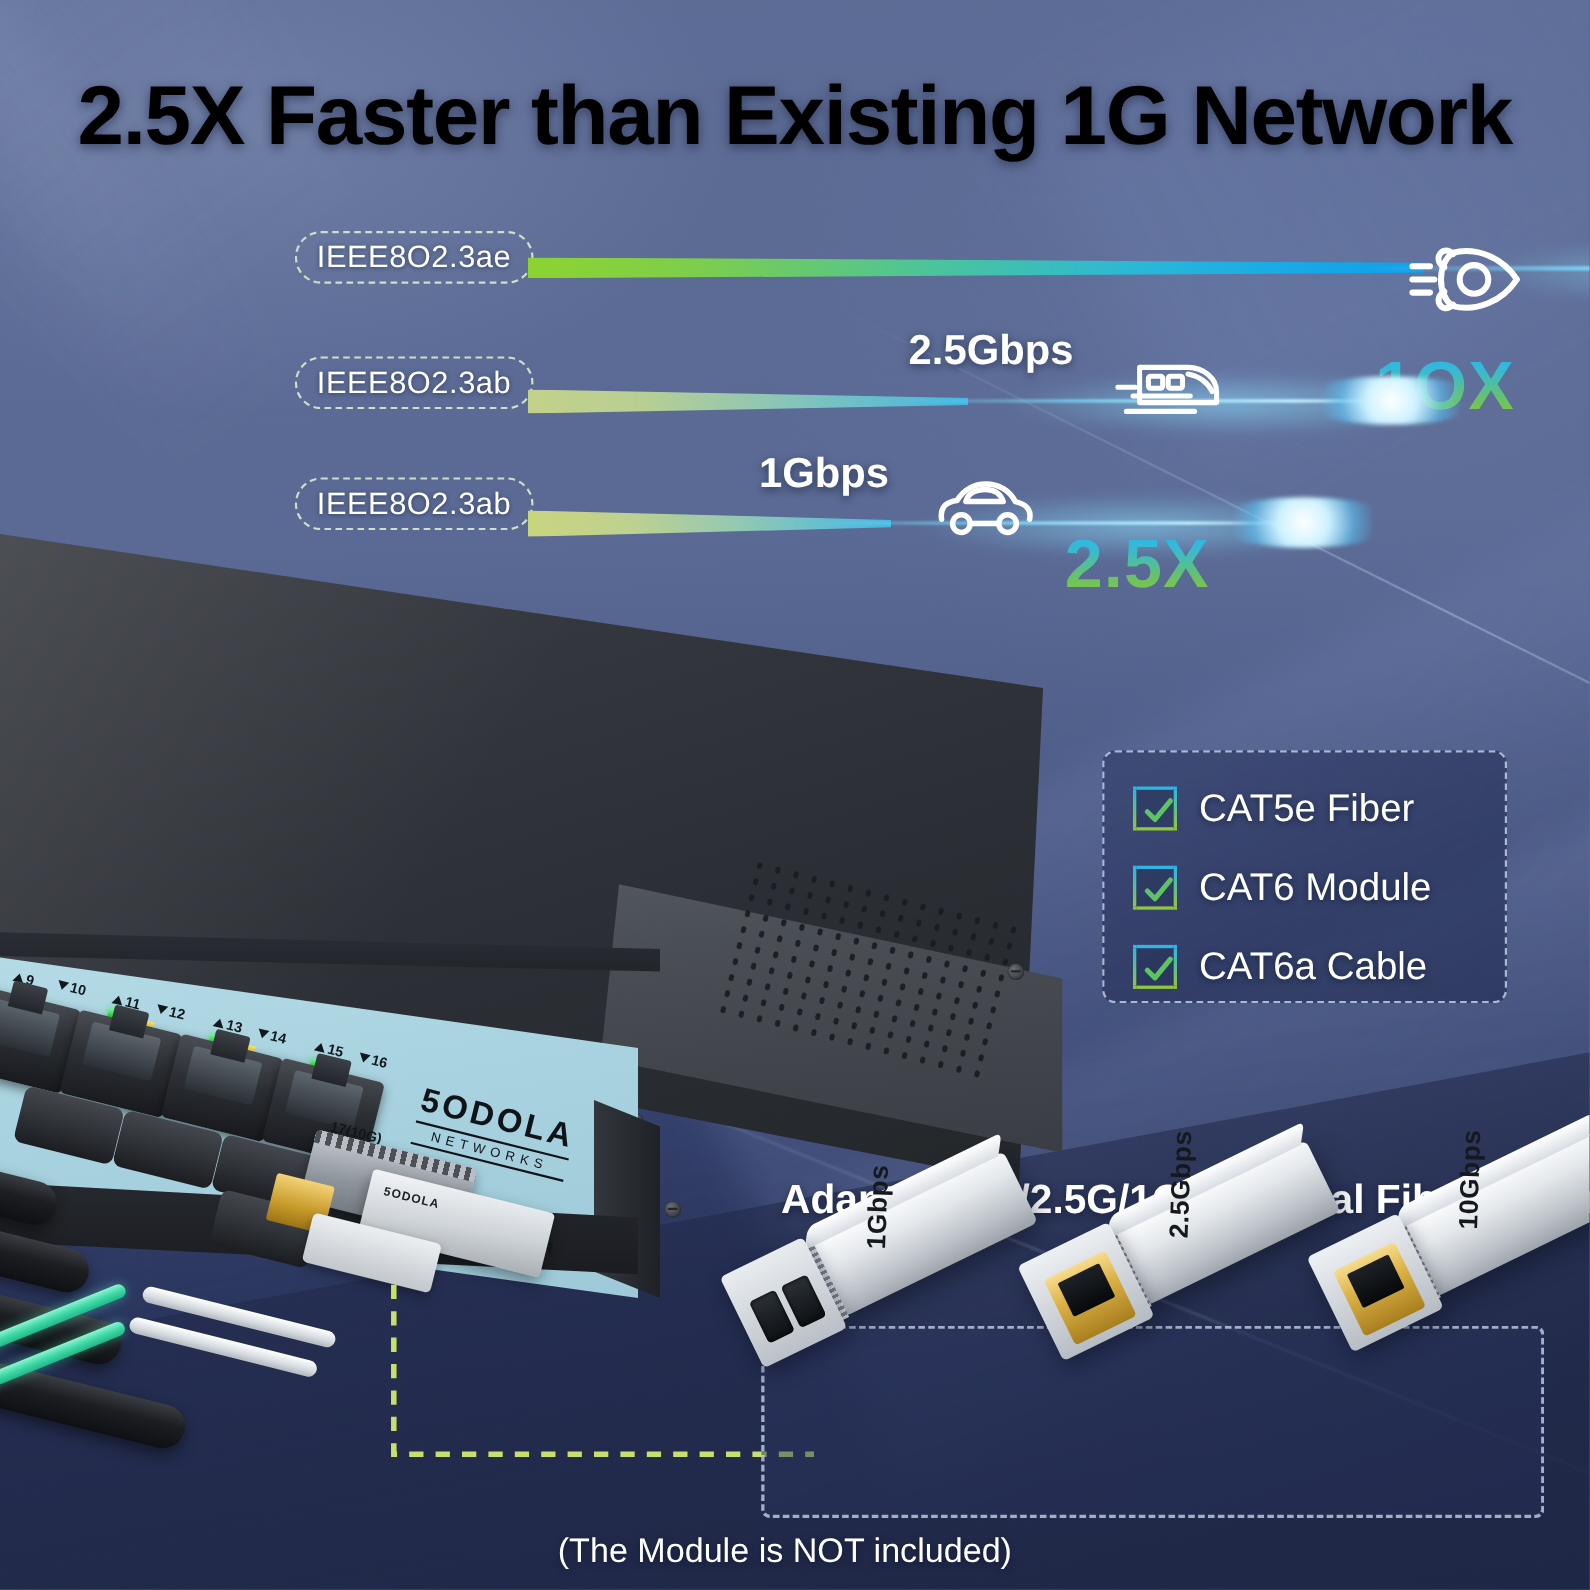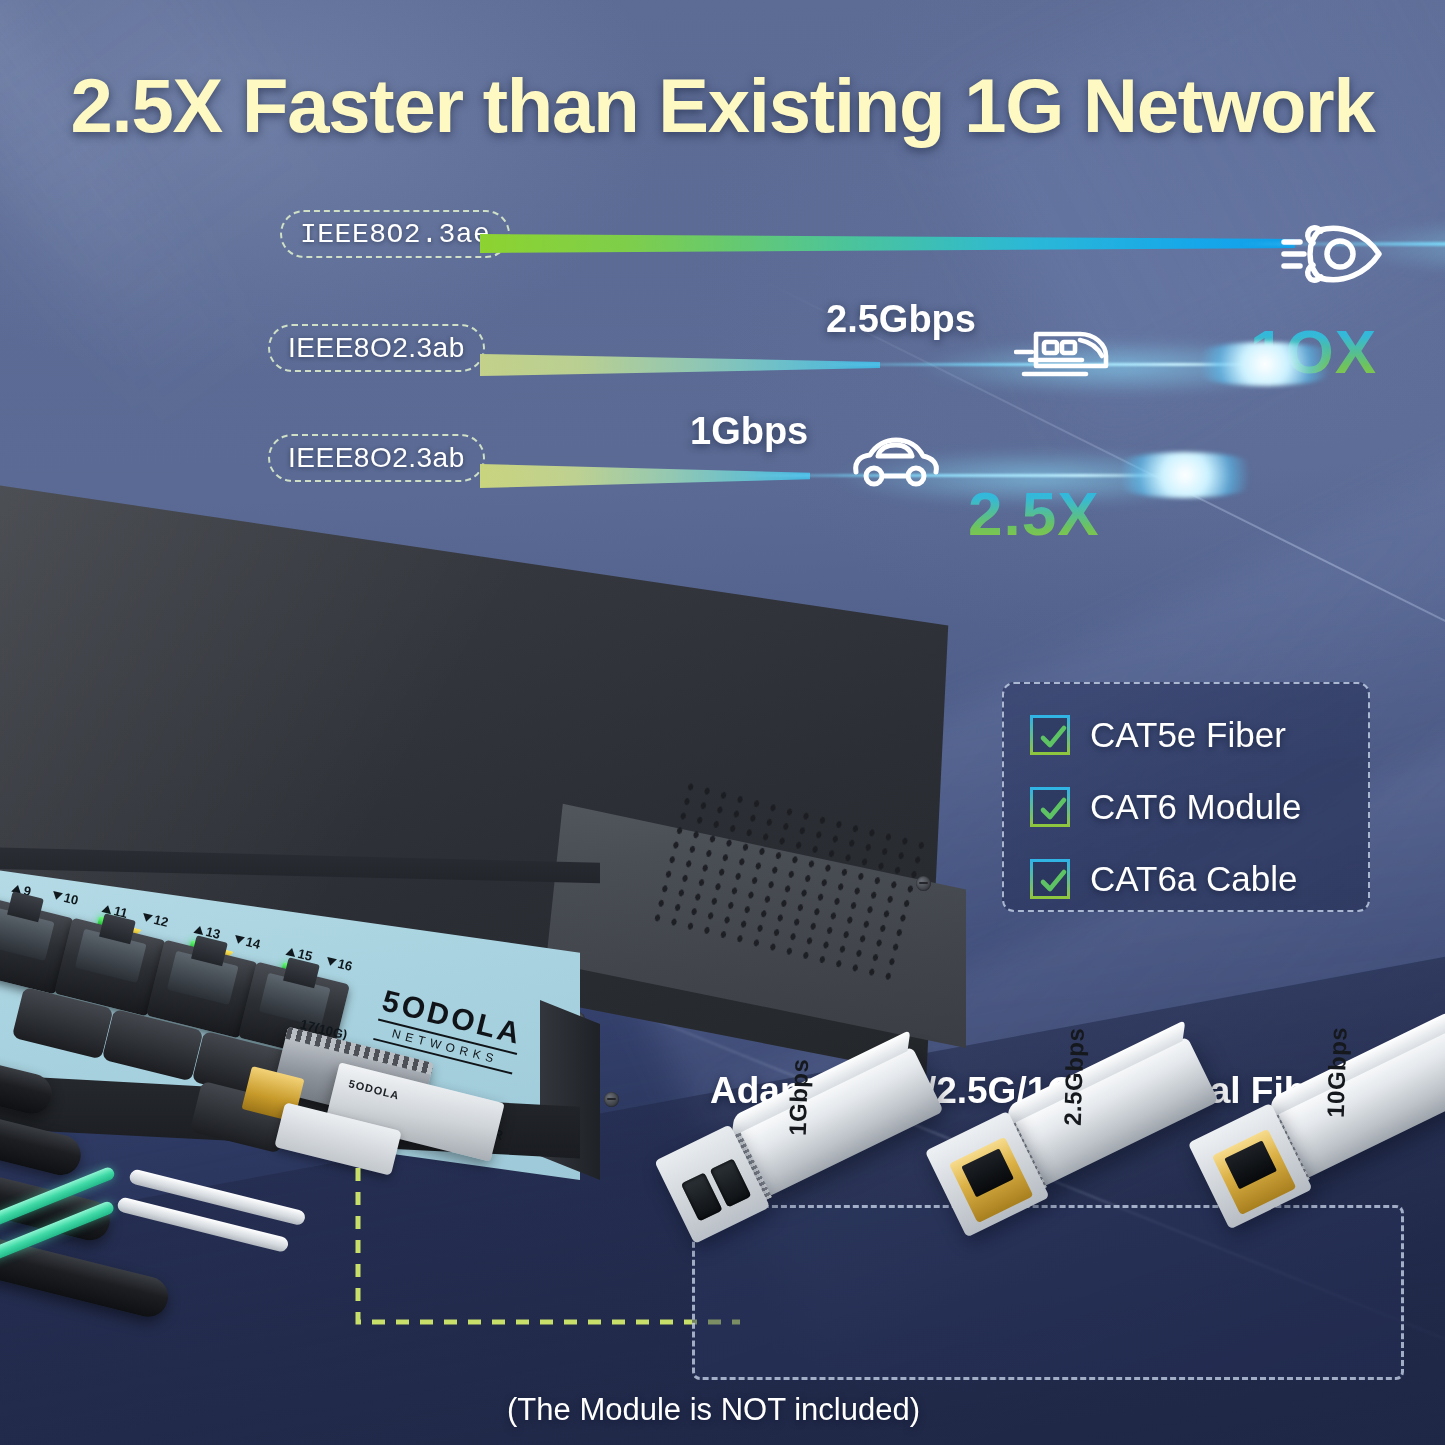--- a/index.html
+++ b/index.html
@@ -57,42 +57,42 @@
   .floor-dark{
     position:absolute; left:-200px; top:1090px; width:1900px; height:520px;
     background:linear-gradient(180deg,rgba(32,40,72,.55),rgba(30,38,68,.92));
     transform:rotate(-10.5deg);
   }
 
   
   .headline{
     position:absolute; left:0; right:0; top:62px;
     text-align:center;
-    font-size:76px; font-weight:bold; color:#fef9c3;
+    font-size:76px; font-weight:bold; color:#000000;
     letter-spacing:-1.2px;
     text-shadow:0 3px 10px rgba(20,28,55,.55);
     white-space:nowrap;
   }
 
   
   .cmp-row{ position:absolute; left:0; width:1445px; height:120px; }
   .cmp-row.r0{ top:196px; }
   .cmp-row.r1{ top:310px; }
   .cmp-row.r2{ top:420px; }
 
   .std-chip{
     position:absolute; top:14px;
     display:flex; align-items:center; justify-content:center;
     height:48px; padding:0 18px;
     border:2px dashed #cfe0c6; border-radius:26px;
     color:#ffffff; font-size:28px; letter-spacing:.5px;
     white-space:nowrap;
     text-shadow:0 1px 4px rgba(15,22,45,.5);
   }
-  .r0 .std-chip{ left:280px;font-family:Liberation Mono, monospace; }
+  .r0 .std-chip{ left:268px; }
   .r1 .std-chip{ left:268px; }
   .r2 .std-chip{ left:268px; }
 
   
   .beam-wrap{ position:absolute; left:480px; top:0; height:120px; }
   .beam{
     position:absolute;
     background:linear-gradient(90deg,#8dd330 0%,#7ece4a 18%,#4cc49a 45%,#2ab8d8 68%,#16a7ea 88%,#0f9fe8 100%);
   }
   

